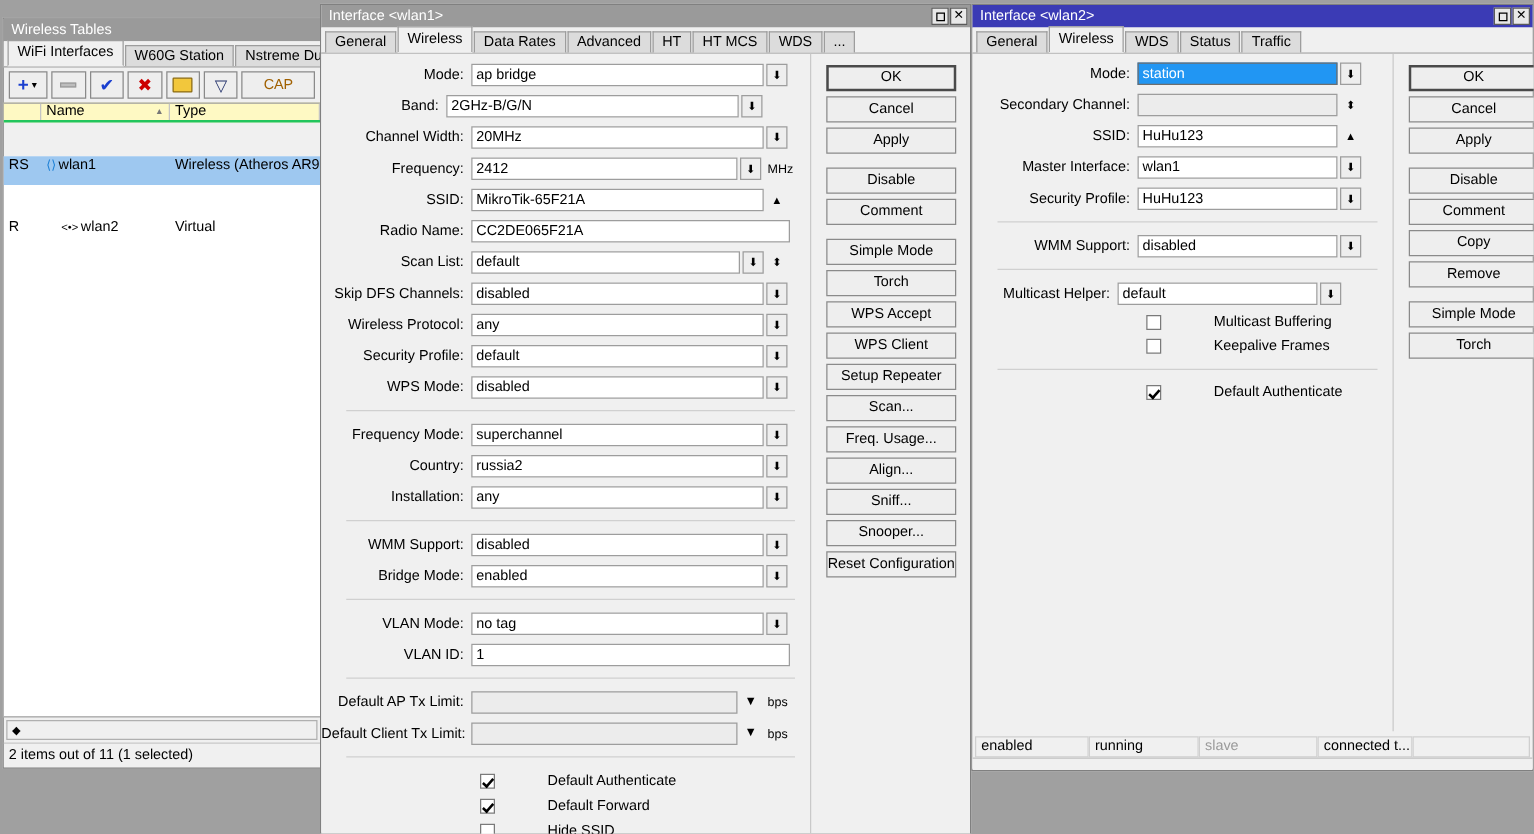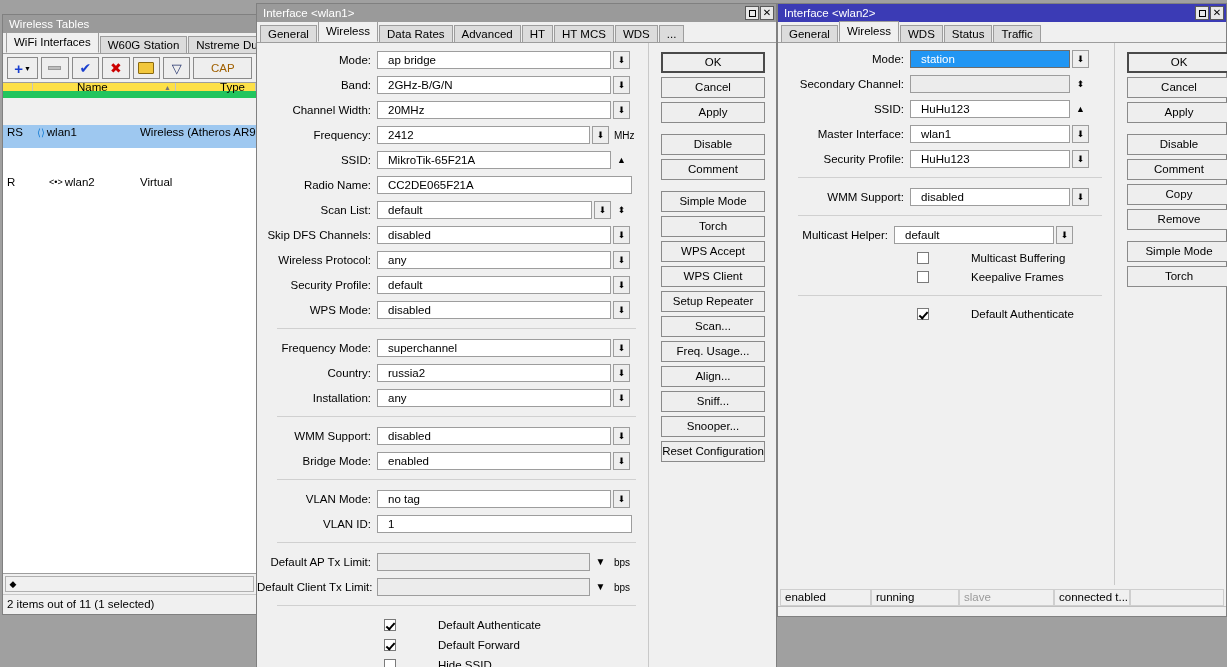--- a/index.html
+++ b/index.html
@@ -41,21 +41,21 @@
     margin-right: 1px; white-space: nowrap; cursor: pointer; font-size: 11.5px;
   }
   .tab.sel { height: 21px; line-height: 19px; background: #f0f0f0; border-bottom: 1px solid #f0f0f0;
              position: relative; z-index: 2; }
 
   
   .formrow { display: flex; align-items: center; height: 20px; margin-bottom: 5px; }
   .lbl { text-align: right; padding-right: 6px; white-space: nowrap; font-size: 11.5px; }
   .fld {
     height: 18px; background: #fff; border: 1px solid #9d9d9d;
-    padding: 0 10px; line-height: 16px; font-size: 11.5px;
+    padding: 0 3px; line-height: 16px; font-size: 11.5px;
     white-space: nowrap; overflow: hidden;
   }
   .fld.dim { background: #ececec; color: #9a9a9a; }
   .fld.sel { background: #2196f3; color: #fff; border: 1px solid #6d6d6d; }
   .unit { padding-left: 5px; font-size: 10px; }
 
   
   .btn-arrow {
     width: 17px; height: 18px; margin-left: 2px;
     background: #eeeeee; border: 1px solid #9d9d9d;
@@ -90,22 +90,22 @@
 
   
   #wireless-tables { left: 2px; top: 14px; width: 255px; height: 601px; }
   .tbar { display: flex; align-items: center; gap: 3px; padding: 4px 4px; height: 28px; }
   .tbtn {
     width: 29px; height: 22px; background: #eeeeee; border: 1px solid #8a8a8a;
     display: flex; align-items: center; justify-content: center; cursor: pointer;
   }
   .tbtn.wide { width: 62px; font-size: 11.5px; color: #a06000; }
   .tbtn.addw { width: 33px; }
-  .listhead { display: flex; height: 16px; background: #fde047;
-              border-top: 1px solid #9d9d9d; border-bottom: 7px solid #22c55e; gap: 40px; }
+  .listhead { display: flex; height: 16px; background: #fef9c3;
+              border-top: 1px solid #9d9d9d; border-bottom: 2px solid #22c55e; }
   .lh { border-right: 1px solid #c4c4c4; padding: 0 4px; line-height: 15px; font-size: 11.5px;
         display: flex; align-items: center; }
   .lrow { display: flex; height: 23px; font-size: 11.5px; align-items: flex-start; margin-top: 27px; }
   .lrow.sel { background: #9ec8f0; }
   .lc { padding: 0 4px; line-height: 15px; white-space: nowrap; overflow: hidden; }
   .listbody { background: #fff; height: 449px; border-bottom: 1px solid #9d9d9d; }
   .hscroll { height: 16px; background: #f0f0f0; border: 1px solid #b0b0b0; margin: 2px;
              display: flex; align-items: center; }
   .hscroll .thumbleft { width: 14px; height: 14px; display:flex; align-items:center; justify-content:center; }
   .statusbar { height: 18px; line-height: 18px; padding-left: 4px; font-size: 11.5px;
@@ -227,21 +227,21 @@
       <div style="position:absolute;left:0;top:7px;width:391px;">
 
         <div class="formrow">
           <div class="lbl" style="width:120px;">Mode:</div>
           <div class="fld" style="width:234px;">ap bridge</div>
           <div class="btn-arrow">
               <span class="gl">⬇</span>
             </div>
         </div>
         <div class="formrow">
-          <div class="lbl" style="width:120px;text-align:right;">Band:</div>
+          <div class="lbl" style="width:100px;text-align:right;">Band:</div>
           <div class="fld" style="width:234px;">2GHz-B/G/N</div>
           <div class="btn-arrow">
               <span class="gl">⬇</span>
             </div>
         </div>
         <div class="formrow">
           <div class="lbl" style="width:120px;">Channel Width:</div>
           <div class="fld" style="width:234px;">20MHz</div>
           <div class="btn-arrow">
               <span class="gl">⬇</span>

